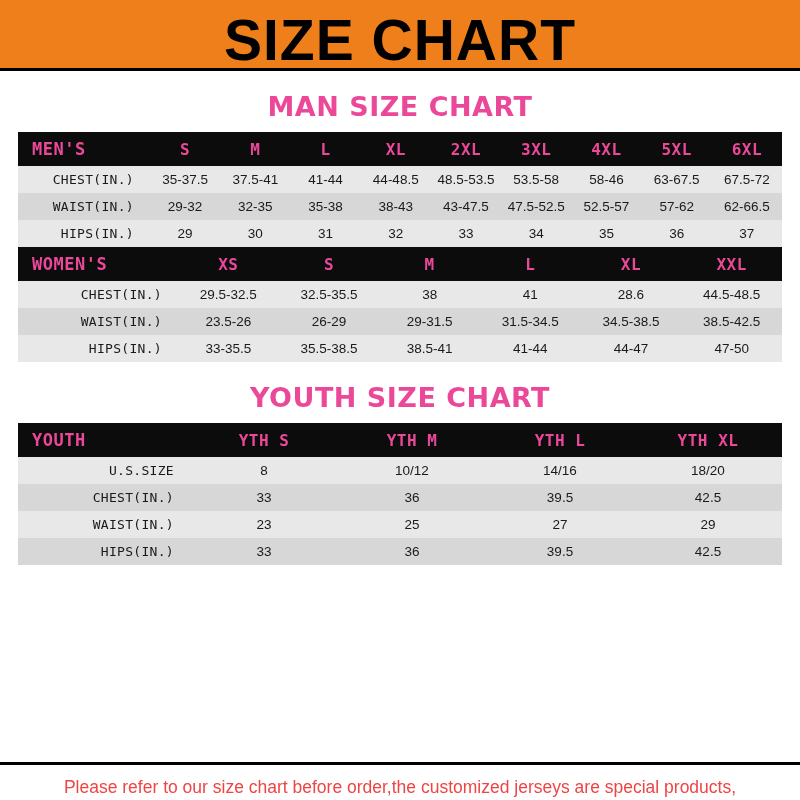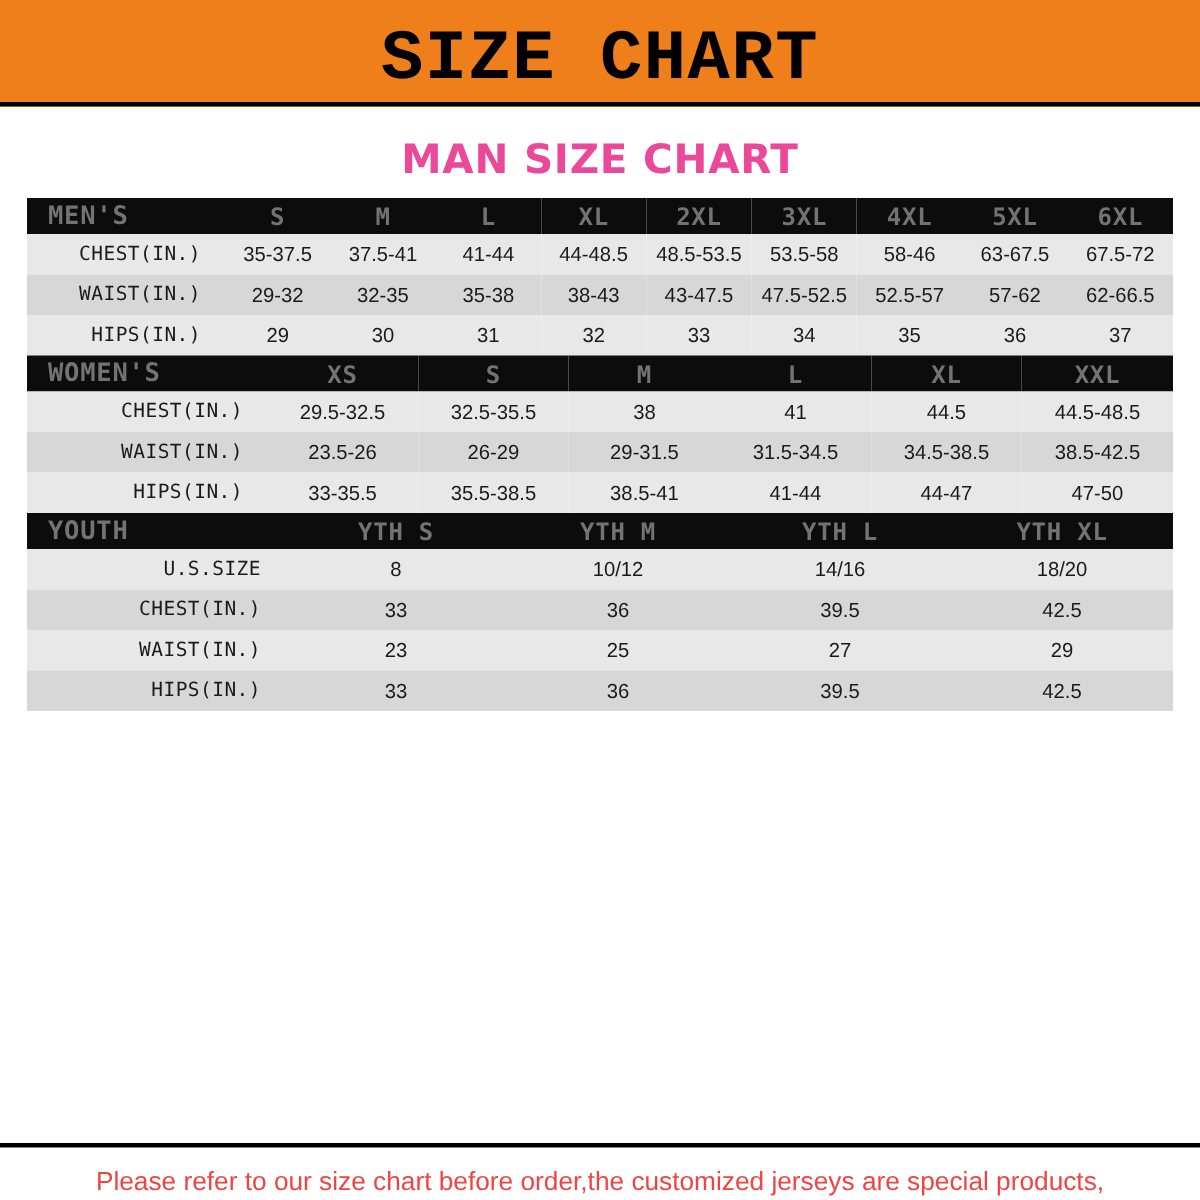--- a/index.html
+++ b/index.html
@@ -25,23 +25,23 @@
   
   .header-band {
     background: #ef7f1a;
     height: 68px;
     display: flex;
     align-items: center;
     justify-content: center;
     border-bottom: 3px solid #000;
   }
   .header-title {
-    font-family: Liberation Mono, monospace;
+    font-family: Liberation Sans, sans-serif;
     font-weight: bold;
-    font-size: 47px;
+    font-size: 57px;
     letter-spacing: 1px;
     color: #000;
     line-height: 1;
     margin-top: 12px;
   }
   
   .content {
     padding: 0 18px;
     flex: 1;
   }
@@ -63,23 +63,23 @@
     text-align: center;
     font-size: 13.5px;
     color: #1a1a1a;
     padding: 0;
     height: 27px;
     vertical-align: middle;
     font-family: "Liberation Sans", sans-serif;
   }
   table.size thead th {
     background: #0c0c0c;
-    color: #737373;
+    color: #ec4899;
     font-weight: bold;
-    height: 24px;
+    height: 34px;
     font-size: 16px;
     font-family: "DejaVu Sans Mono", monospace;
     letter-spacing: 0.5px;
   }
   table.size thead th.rowlabel {
     text-align: left;
     padding-left: 14px;
     font-size: 17px;
   }
   table.size tbody tr.light td { background: #e8e8e8; }
@@ -209,21 +209,21 @@
           <th>XXL</th>
         </tr>
       </thead>
       <tbody>
         <tr class="light">
           <td class="rowlabel">CHEST(IN.)</td>
           <td>29.5-32.5</td>
           <td>32.5-35.5</td>
           <td>38</td>
           <td>41</td>
-          <td>44.5</td>
+          <td>28.6</td>
           <td>44.5-48.5</td>
         </tr>
         <tr class="dark">
           <td class="rowlabel">WAIST(IN.)</td>
           <td>23.5-26</td>
           <td>26-29</td>
           <td>29-31.5</td>
           <td>31.5-34.5</td>
           <td>34.5-38.5</td>
           <td>38.5-42.5</td>
@@ -233,20 +233,21 @@
           <td>33-35.5</td>
           <td>35.5-38.5</td>
           <td>38.5-41</td>
           <td>41-44</td>
           <td>44-47</td>
           <td>47-50</td>
         </tr>
       </tbody>
     </table>
 
+    <div class="section-title">YOUTH SIZE CHART</div>
     <table class="size youth">
       <colgroup>
         <col class="first">
           <col>
           <col>
           <col>
           <col>
       </colgroup>
       <thead>
         <tr>

